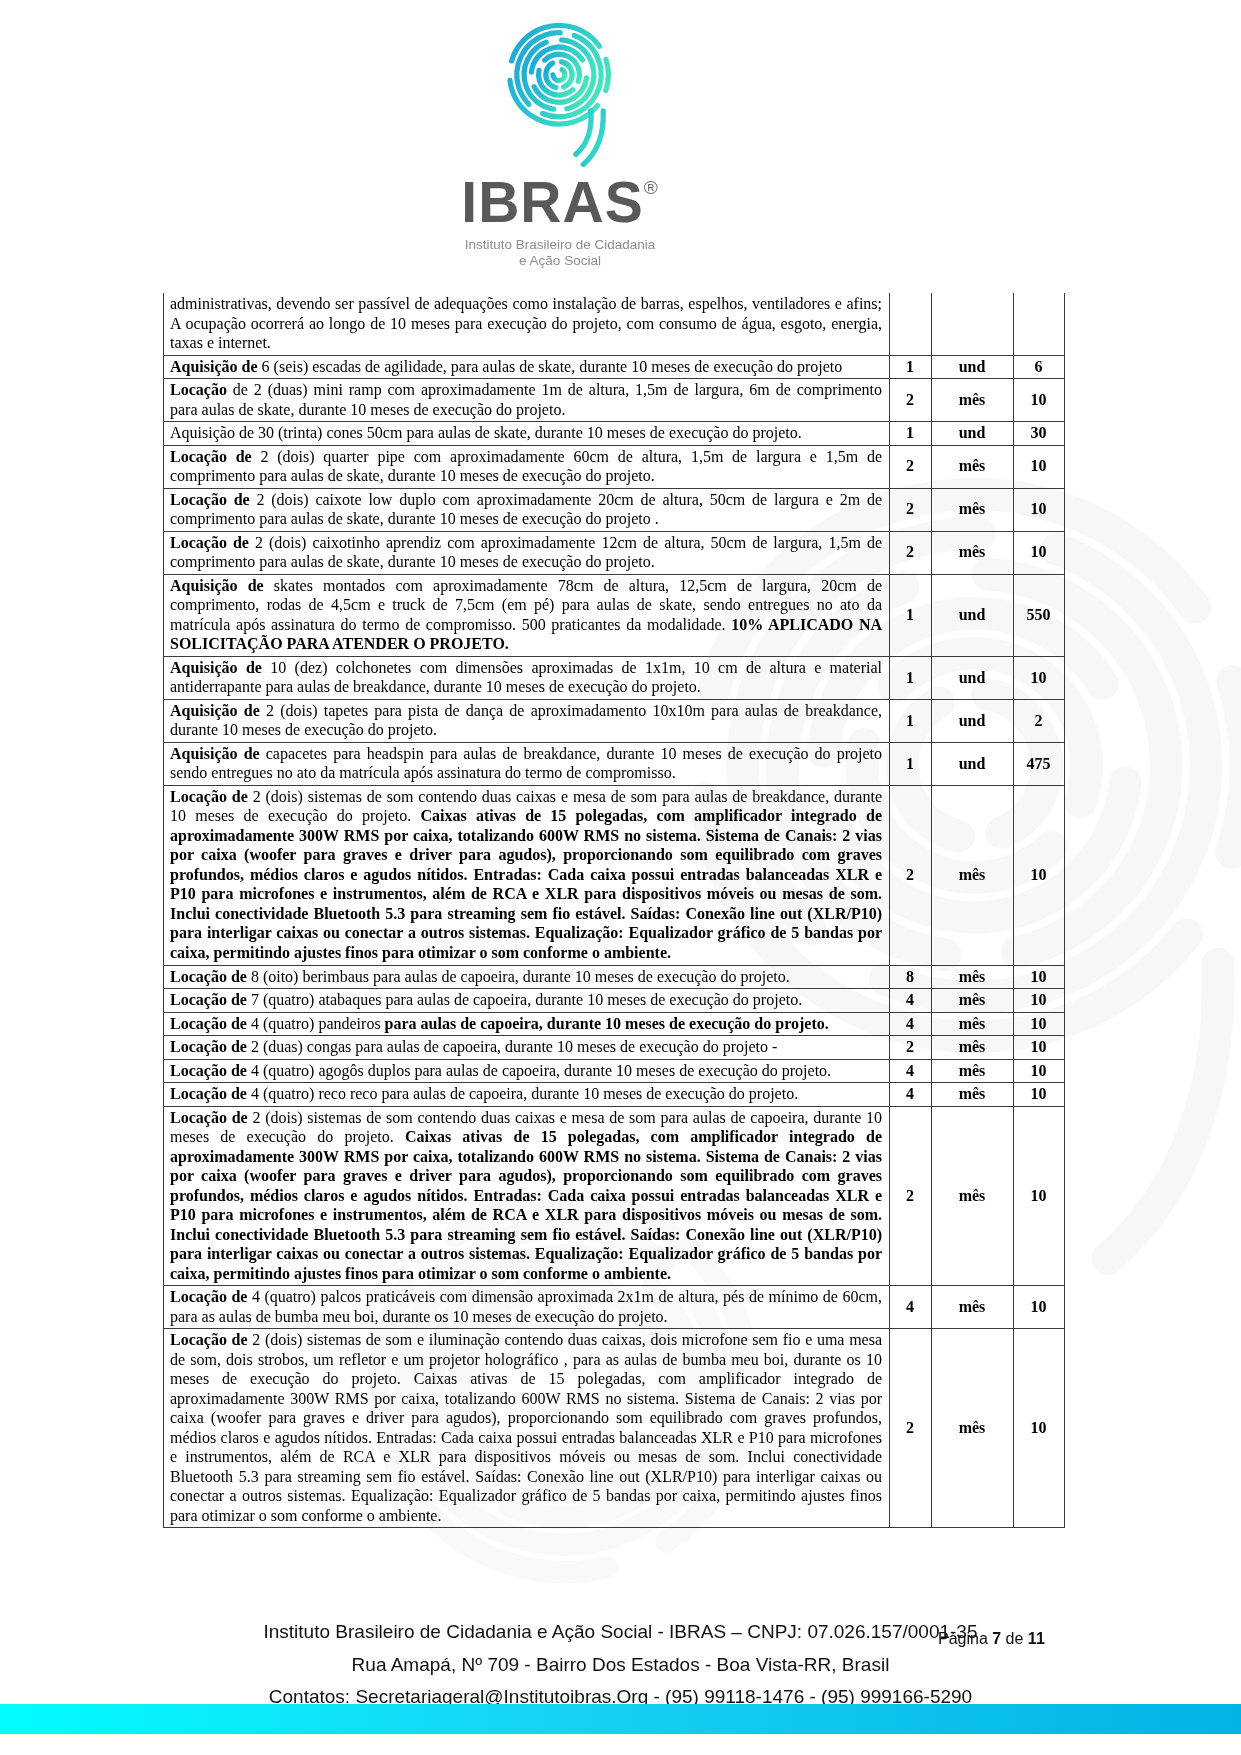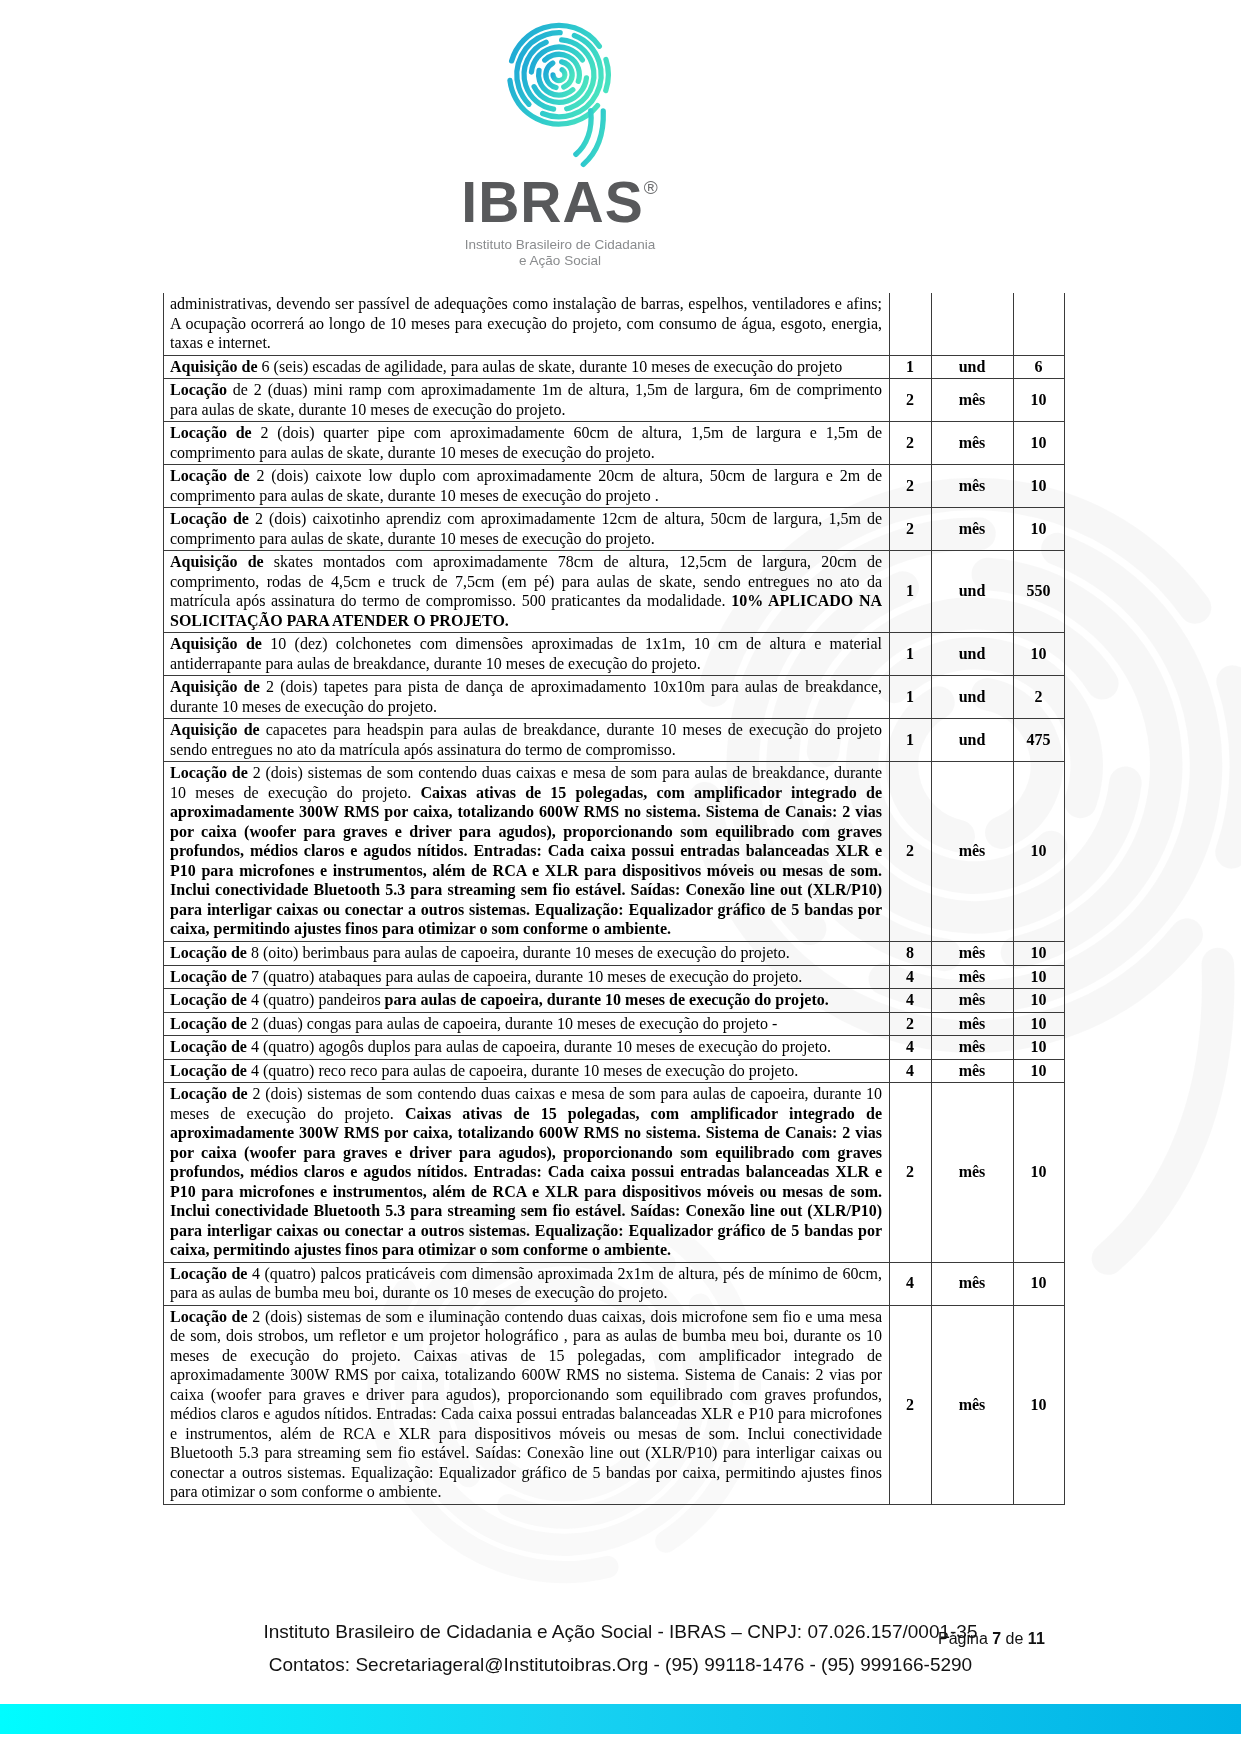--- a/index.html
+++ b/index.html
@@ -110,20 +110,26 @@
           <td class="num">und</td>
           <td class="num">6</td>
         </tr>
         <tr>
           <td class="desc"><b>Locação</b><span> de 2 (duas) mini ramp com aproximadamente 1m de altura, 1,5m de largura, 6m de comprimento para aulas de skate, durante 10 meses de execução do projeto.</span></td>
           <td class="num">2</td>
           <td class="num">mês</td>
           <td class="num">10</td>
         </tr>
         <tr>
+          <td class="desc"><span>Aquisição de 30 (trinta) cones 50cm para aulas de skate, durante 10 meses de execução do projeto.</span></td>
+          <td class="num">1</td>
+          <td class="num">und</td>
+          <td class="num">30</td>
+        </tr>
+        <tr>
           <td class="desc"><b>Locação de</b><span> 2 (dois) quarter pipe com aproximadamente 60cm de altura, 1,5m de largura e 1,5m de comprimento para aulas de skate, durante 10 meses de execução do projeto.</span></td>
           <td class="num">2</td>
           <td class="num">mês</td>
           <td class="num">10</td>
         </tr>
         <tr>
           <td class="desc"><b>Locação de</b><span> 2 (dois) caixote low duplo com aproximadamente 20cm de altura, 50cm de largura e 2m de comprimento para aulas de skate, durante 10 meses de execução do projeto .</span></td>
           <td class="num">2</td>
           <td class="num">mês</td>
           <td class="num">10</td>
@@ -217,17 +223,18 @@
           <td class="num">2</td>
           <td class="num">mês</td>
           <td class="num">10</td>
         </tr>
       </tbody>
   </table>
 </div>
 
 <div class="footer">
   <div>Instituto Brasileiro de Cidadania e Ação Social - IBRAS – CNPJ: 07.026.157/0001-35</div>
+  <div>Rua Amapá, Nº 709 - Bairro Dos Estados - Boa Vista-RR, Brasil</div>
   <div>Contatos: Secretariageral@Institutoibras.Org - (95) 99118-1476 - (95) 999166-5290</div>
 </div>
 <div class="page-label"><span>Página </span><b>7</b><span> de </span><b>11</b></div>
 
 <div class="bottom-bar"></div>
 
 </body></html>

